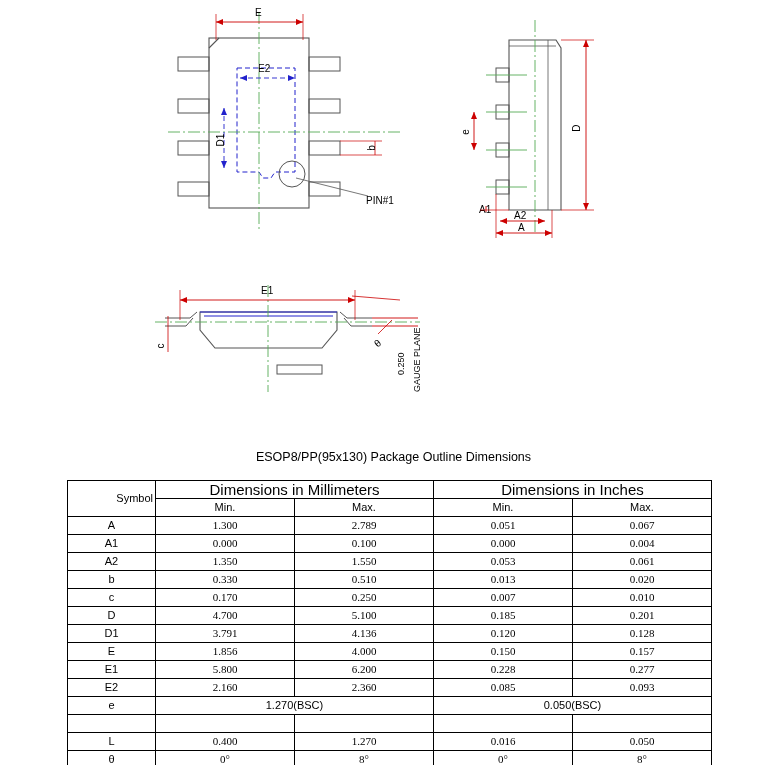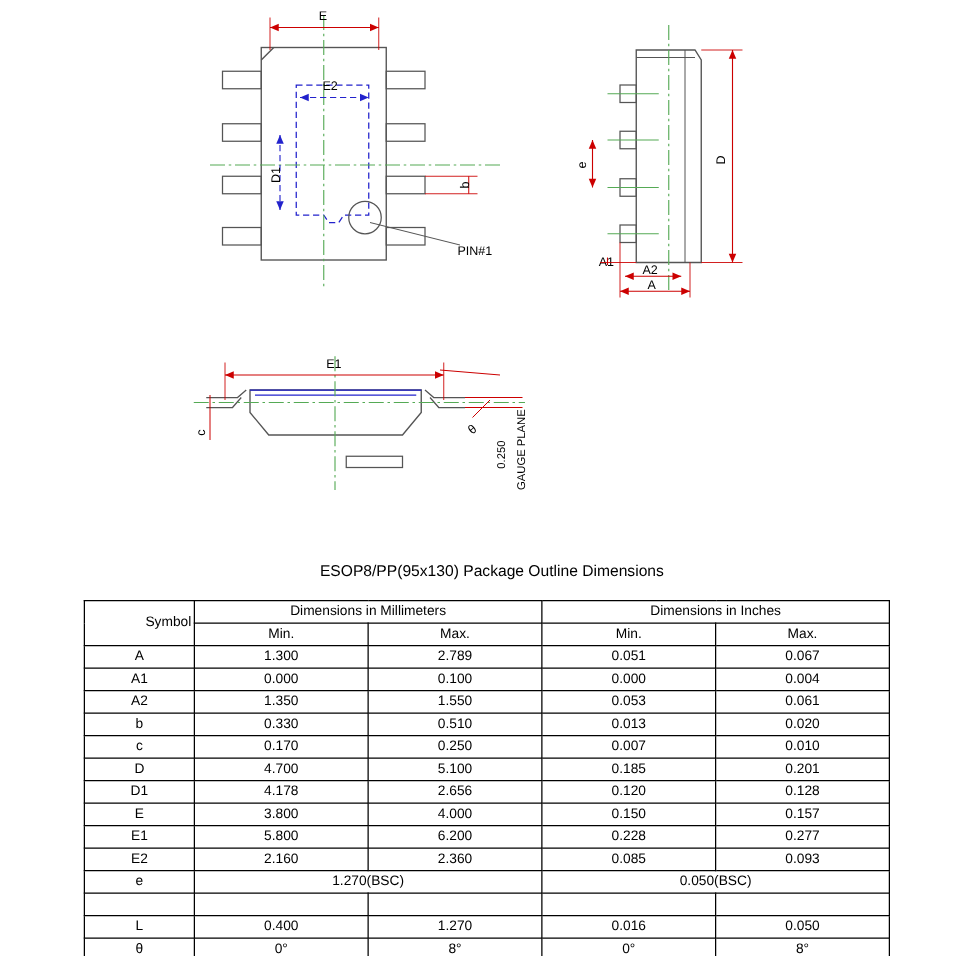--- a/index.html
+++ b/index.html
@@ -76,24 +76,25 @@
     font-weight: normal;
   }
   table.dim th.sym-head {
     width: 83px;
     text-align: right;
   }
   table.dim td.sym {
     width: 83px;
   }
   table.dim .grouphead {
-    font-size: 11px;
+    font-size: 15px;
   }
   table.dim td.num {
     width: 140px;
+    font-family: Liberation Serif, serif;
   }
   table.dim tr.blank td {
     height: 15px;
   }
 </style>
 </head>
 <body>
 
 <div class="page">
 
@@ -293,28 +294,28 @@
         </tr>
         <tr>
           <td class="sym">D</td>
           <td class="num">4.700</td>
           <td class="num">5.100</td>
           <td class="num">0.185</td>
           <td class="num">0.201</td>
         </tr>
         <tr>
           <td class="sym">D1</td>
-          <td class="num">4.178</td>
-          <td class="num">2.656</td>
+          <td class="num">3.791</td>
+          <td class="num">4.136</td>
           <td class="num">0.120</td>
           <td class="num">0.128</td>
         </tr>
         <tr>
           <td class="sym">E</td>
-          <td class="num">3.800</td>
+          <td class="num">1.856</td>
           <td class="num">4.000</td>
           <td class="num">0.150</td>
           <td class="num">0.157</td>
         </tr>
         <tr>
           <td class="sym">E1</td>
           <td class="num">5.800</td>
           <td class="num">6.200</td>
           <td class="num">0.228</td>
           <td class="num">0.277</td>

